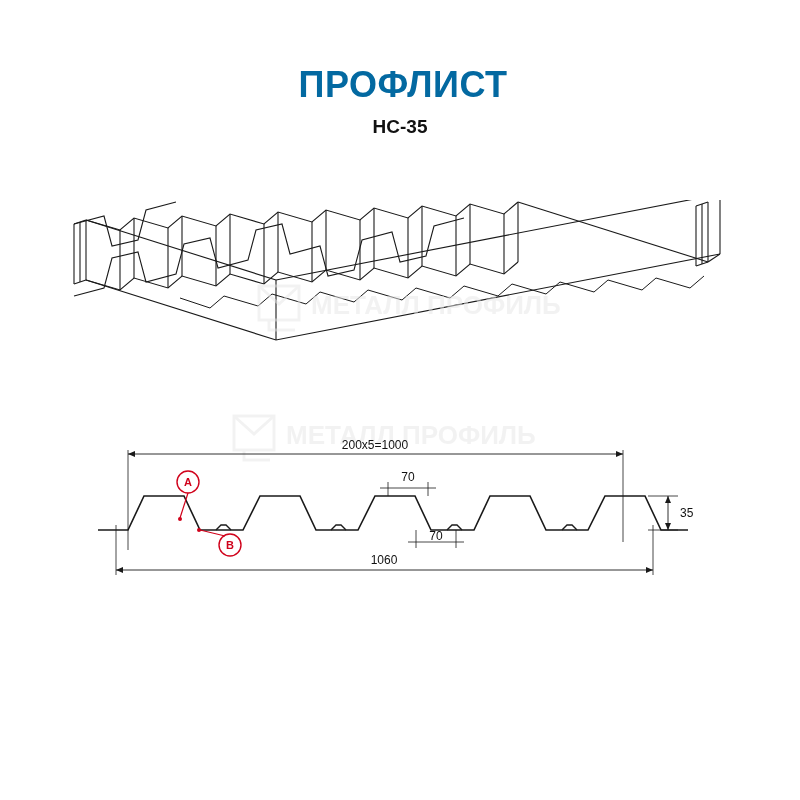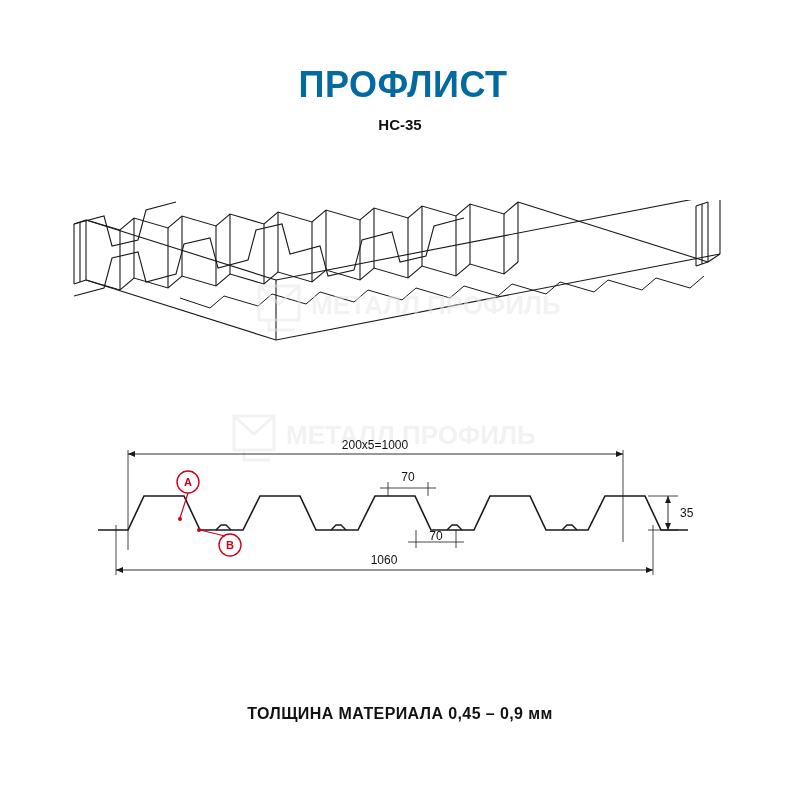--- a/index.html
+++ b/index.html
@@ -29,21 +29,21 @@
     font-weight: bold;
     letter-spacing: 0.5px;
     color: #0369a1;
   }
   .subtitle {
     position: absolute;
     top: 116px;
     left: 0;
     width: 800px;
     text-align: center;
-    font-size: 15px;
+    font-size: 19px;
     font-weight: bold;
     color: #111111;
   }
   .footer-note {
     position: absolute;
     top: 705px;
     left: 0;
     width: 800px;
     text-align: center;
     font-size: 16px;
@@ -285,15 +285,14 @@
 
       <g>
         <circle cx="142" cy="115" r="11" fill="#ffffff" stroke="#d0021b" stroke-width="1.4"></circle>
         <text class="callout-text" x="142" y="119" text-anchor="middle">B</text>
         <path d="M137 106 L112 100" stroke="#d0021b" stroke-width="1.2" fill="none"></path>
         <circle cx="111" cy="100" r="2" fill="#d0021b"></circle>
       </g>
     </svg>
   </div>
 
-  <div class="footer-note">ТОЛЩИНА МАТЕРИАЛА 0,45 – 0,9 мм</div>
 
 </div>
 
 </body></html>

